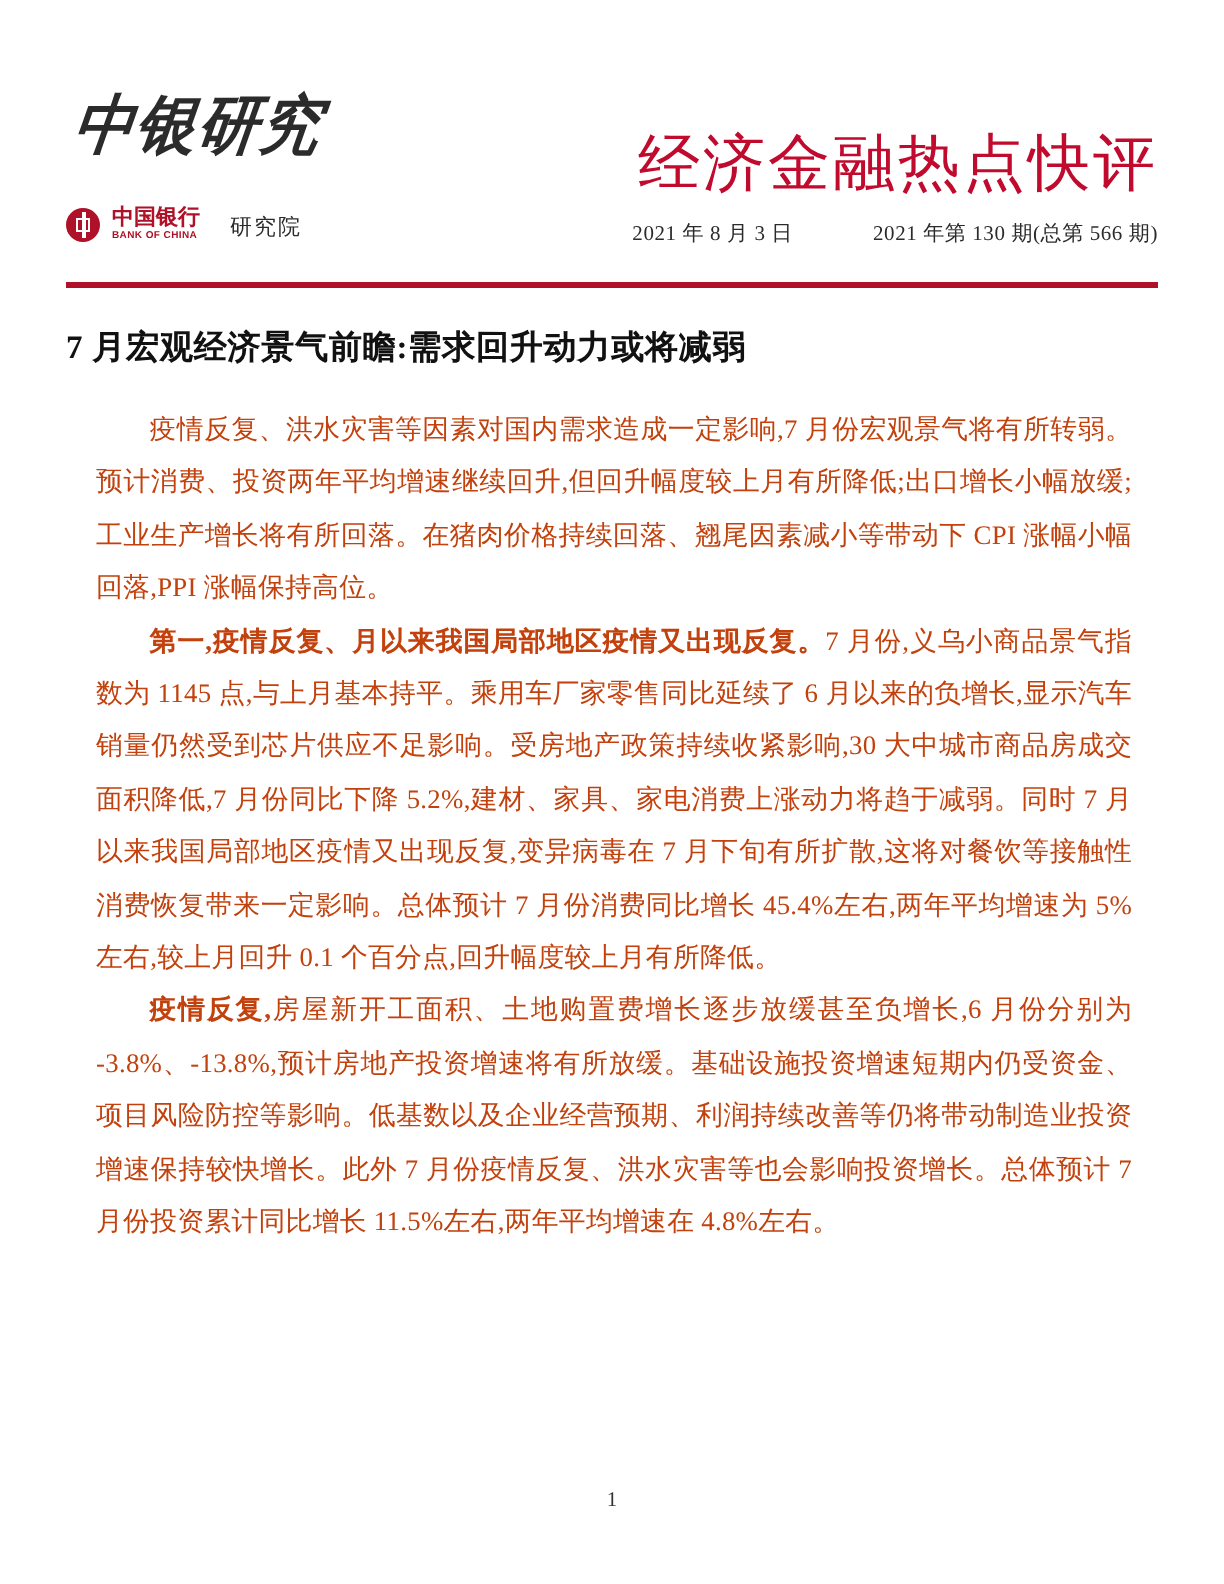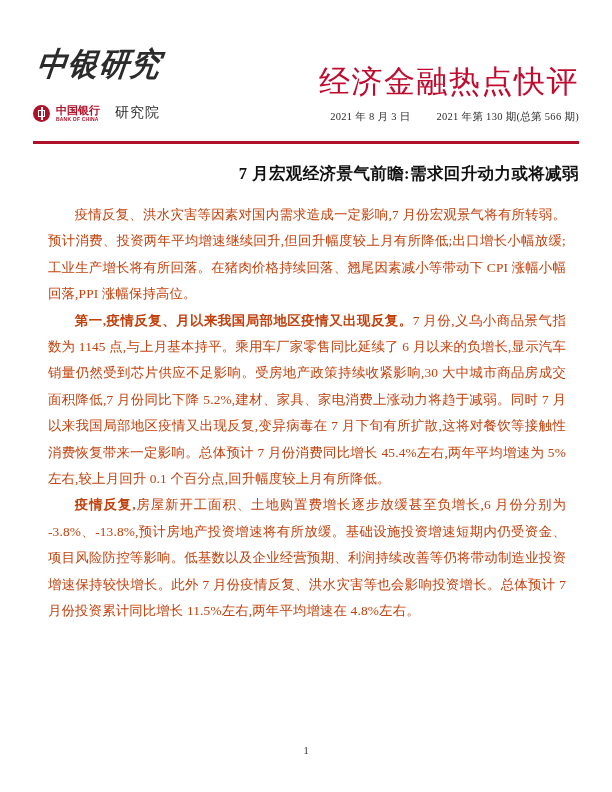--- a/index.html
+++ b/index.html
@@ -108,21 +108,21 @@
   }
   .boc-en {
     font-size: 5px;
     font-weight: 700;
     color: #AE1128;
     letter-spacing: 0.2px;
     margin-top: 1px;
     font-family: "Liberation Sans", sans-serif;
   }
   .institute-label {
-    font-size: 14px;
+    font-size: 11px;
     color: #2b2b2b;
     margin-left: 9px;
     letter-spacing: 1px;
     font-family: Liberation Mono, monospace;
   }
 
   .pub-title {
     position: absolute;
     right: 0;
     top: 16px;
@@ -137,38 +137,38 @@
 
   .issue-line {
     position: absolute;
     right: 0;
     top: 60px;
     font-size: 10.5px;
     color: #2b2b2b;
     white-space: nowrap;
     letter-spacing: 0.3px;
   }
-  .issue-line .issue-date { margin-right: 26px; }
+  .issue-line .issue-date { margin-right: 40px; }
 
   .rule {
     position: absolute;
     left: 33px;
     top: 141px;
     width: 546px;
     height: 2.5px;
     background: #AE1128;
   }
 
   
   .doc-title {
     position: absolute;
     left: 33px;
     top: 163px;
     width: 546px;
-    text-align: right;
+    text-align: left;
     font-size: 16.5px;
     font-weight: 700;
     color: #111111;
     letter-spacing: 0.4px;
     font-family: "Liberation Serif", "DejaVu Serif", serif;
   }
 
   .content {
     position: absolute;
     left: 48px;

